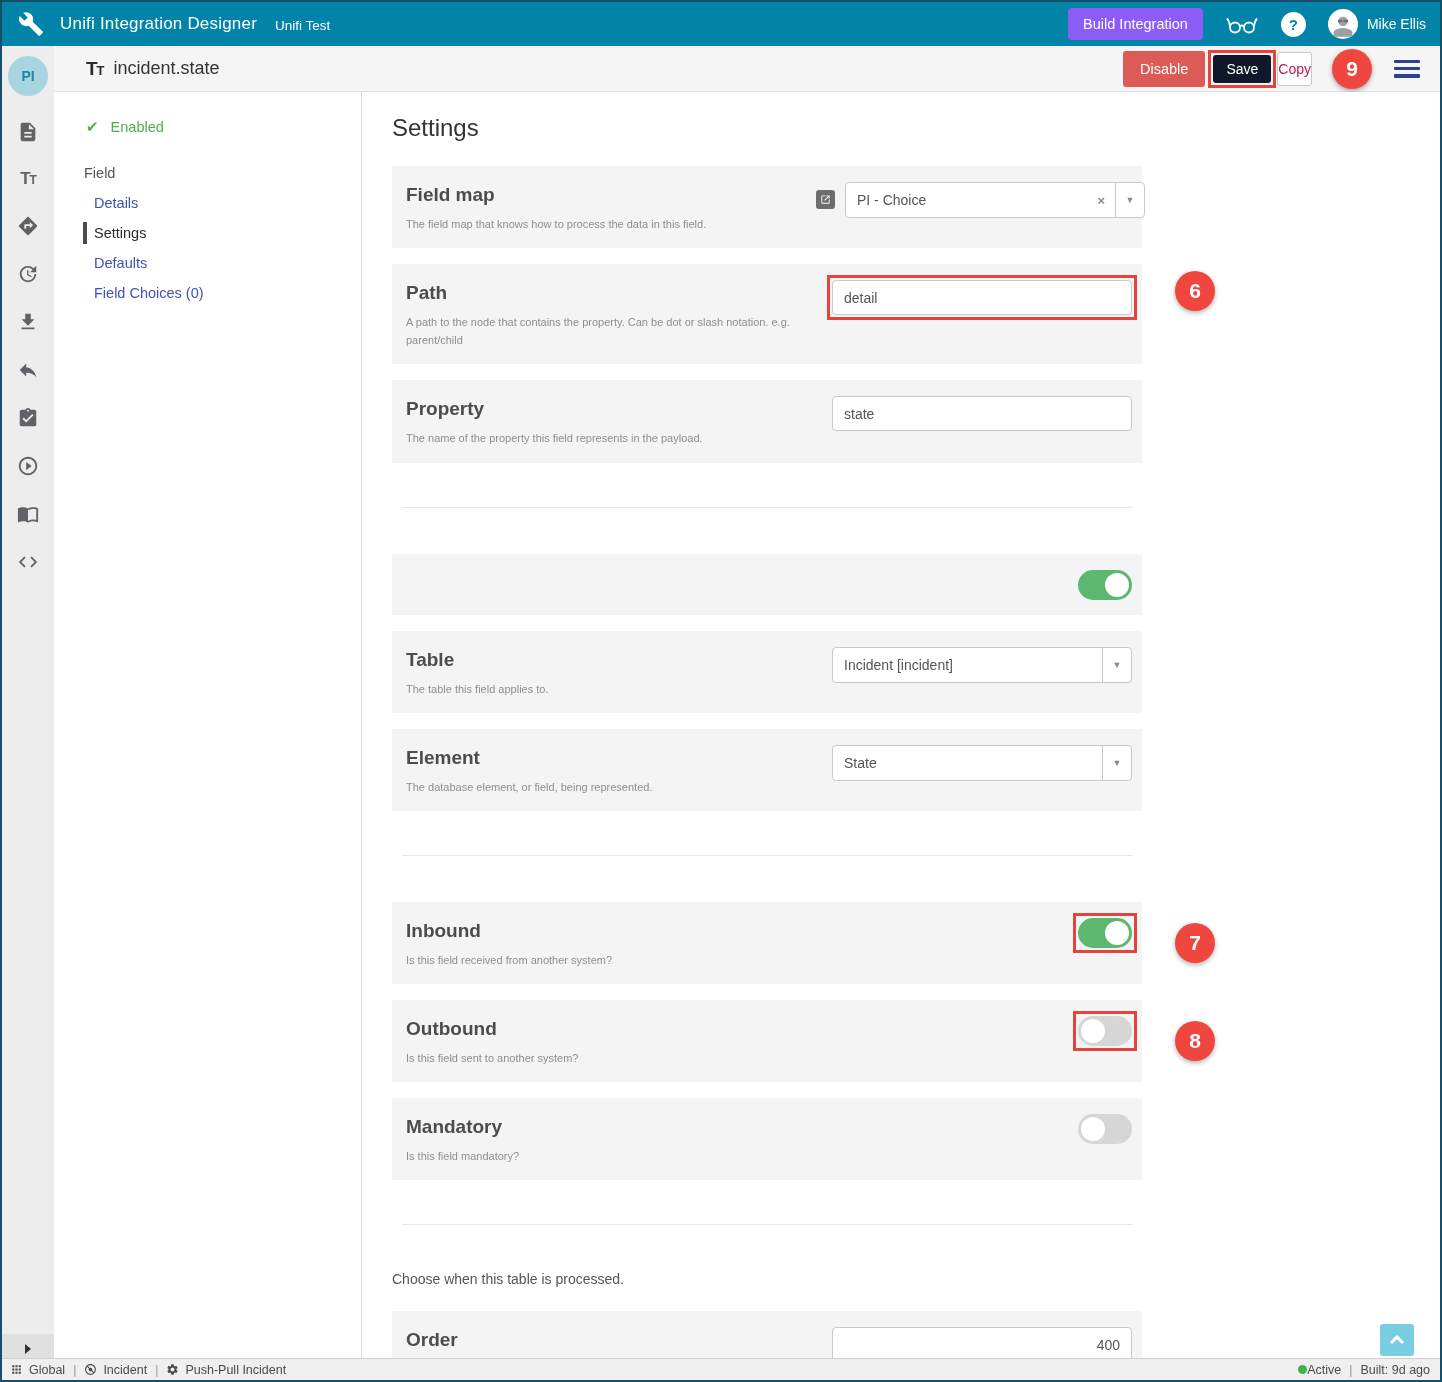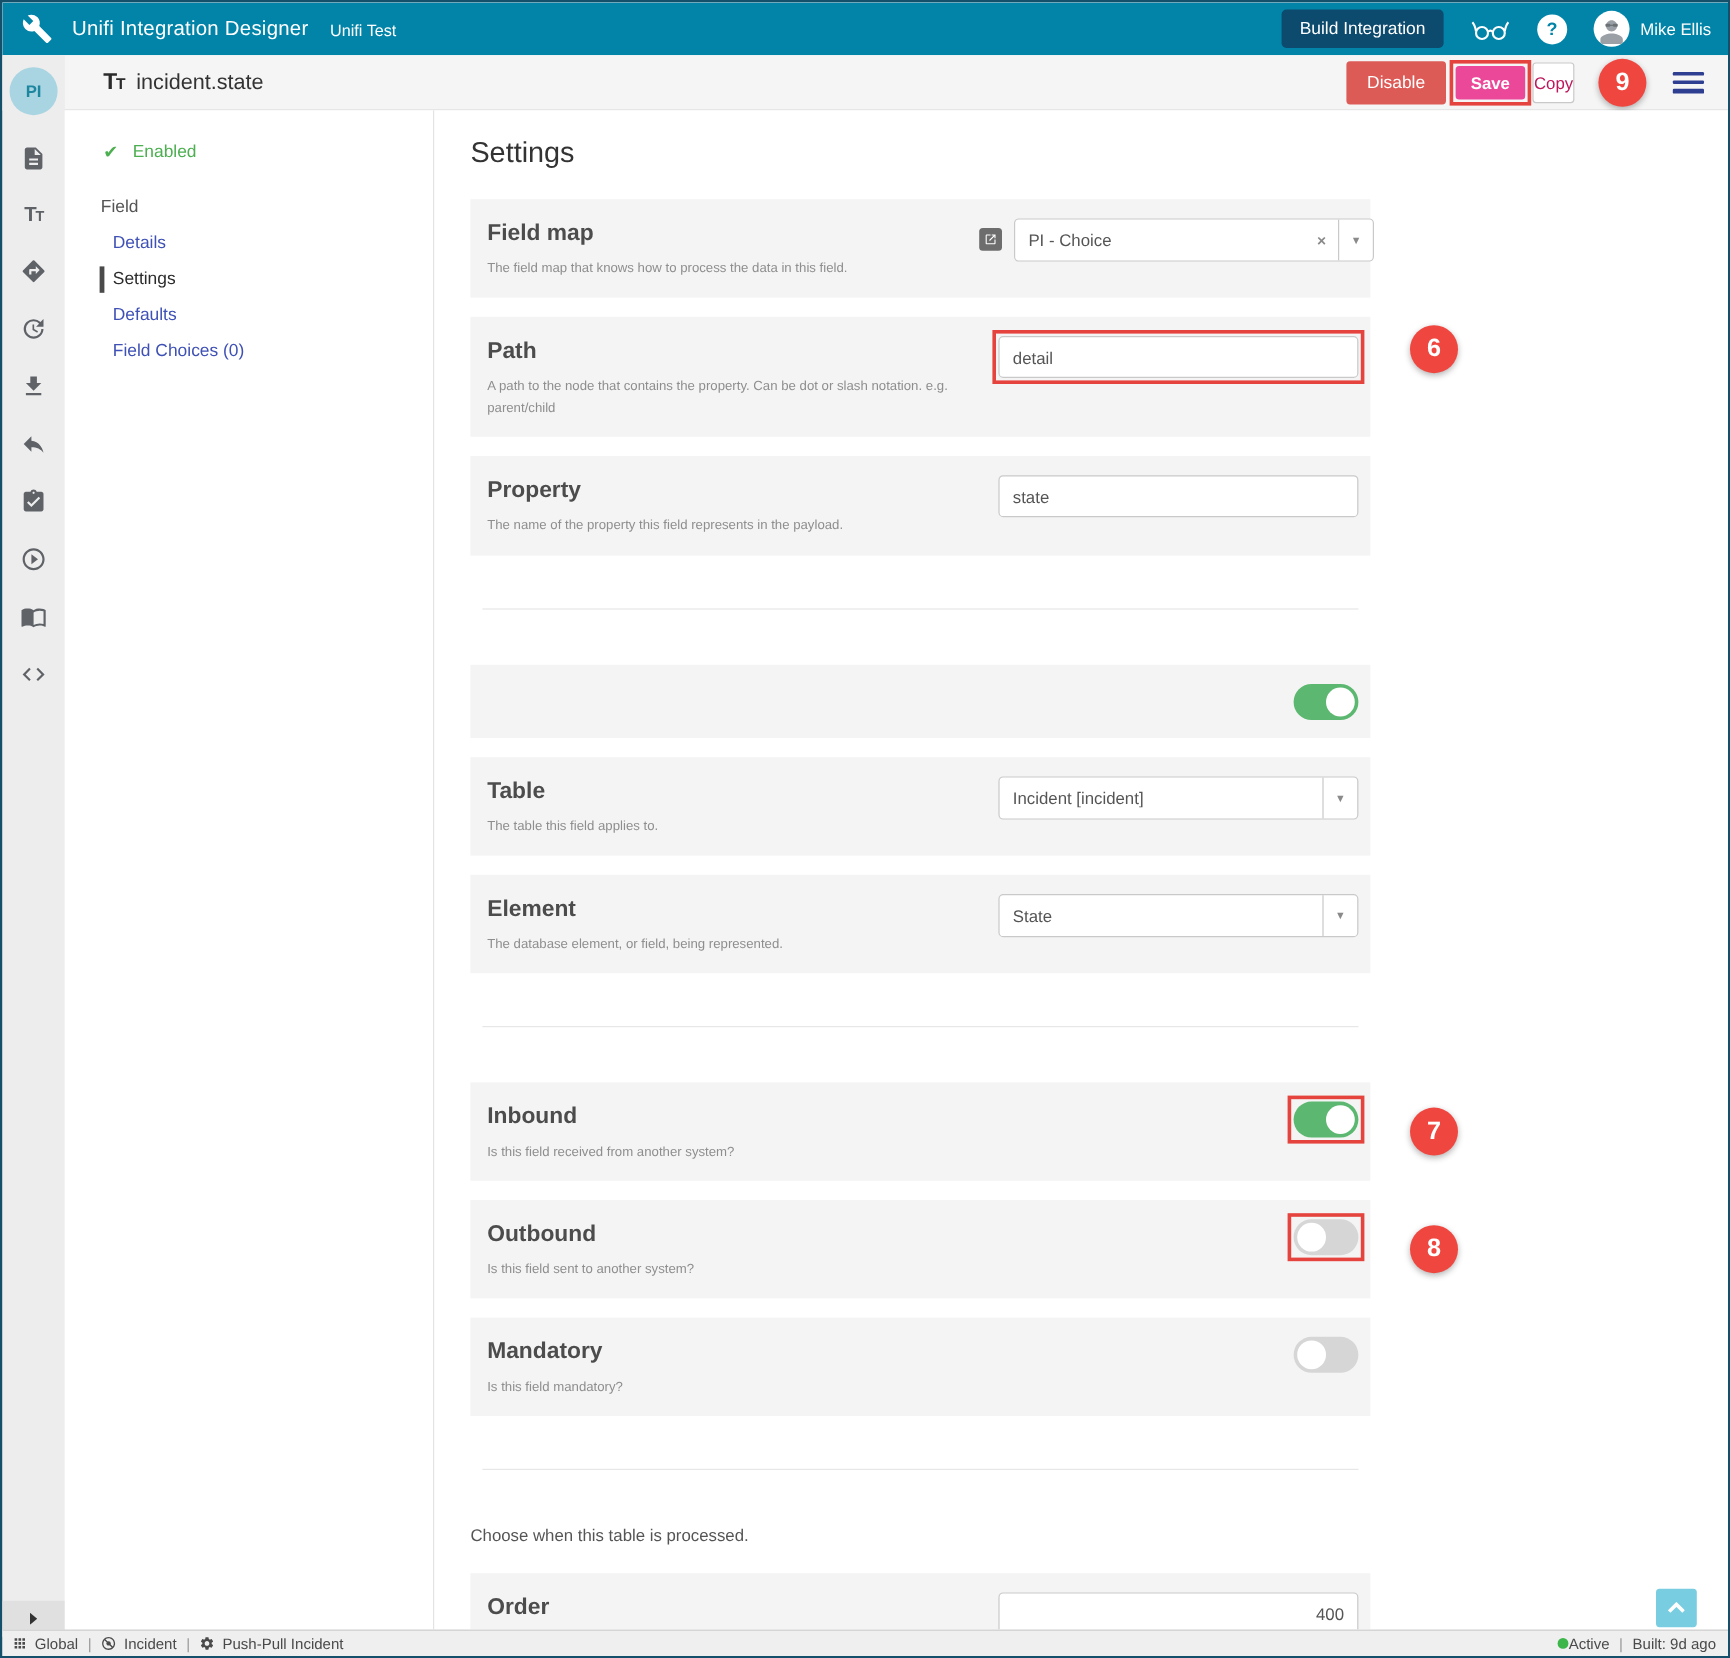--- a/index.html
+++ b/index.html
@@ -8,40 +8,40 @@
   .app { position:relative; width:1442px; height:1382px; background:#fff; overflow:hidden;
          border:2px solid #14506a; }
 
   
   .topbar { position:absolute; left:0; top:0; right:0; height:44px; background:#0284a8;
             display:flex; align-items:center; color:#fff; padding:0 14px 0 12px; }
   .topbar .logo { width:26px; height:26px; margin:0 16px 0 4px; flex:0 0 auto; }
   .app-title { font-size:17px; font-weight:normal; letter-spacing:.2px; }
   .workspace { font-size:13.5px; margin-left:18px; margin-top:2px; }
   .topbar-right { margin-left:auto; display:flex; align-items:center; gap:22px; }
-  .build-btn { background:#0c4a6e; color:#fff; border:none; border-radius:4px;
+  .build-btn { background:#8b5cf6; color:#fff; border:none; border-radius:4px;
                font-family:inherit; font-size:14.5px; padding:8px 15px; cursor:pointer; }
   .glasses { width:34px; height:24px; }
   .help-circle { width:25px; height:25px; border-radius:50%; background:#fff; color:#0284a8;
                  font-weight:bold; font-size:15px; display:flex; align-items:center; justify-content:center; }
   .user { display:flex; align-items:center; gap:9px; }
   .user-avatar { width:30px; height:30px; border-radius:50%; background:#fff; overflow:hidden;
                  display:flex; align-items:flex-end; justify-content:center; }
   .user-name { font-size:14px; }
 
   
   .titlebar { position:absolute; left:0; top:44px; right:0; height:46px; background:#f5f5f6;
               border-bottom:1px solid #e3e3e3; display:flex; align-items:center; padding:0 20px 0 84px; }
   .rec-icon { font-weight:bold; color:#2b2b2b; font-size:19px; letter-spacing:-1px; margin-right:10px; }
   .rec-icon .small-t { font-size:13px; }
   .rec-title { font-size:18px; color:#333; }
   .titlebar-right { margin-left:auto; display:flex; align-items:center; }
   .btn { font-family:inherit; cursor:pointer; border-radius:3px; }
   .disable-btn { background:#dd5b57; color:#fff; border:none; font-size:14.5px; padding:10px 17px; }
-  .save-btn { background:#ec4899; color:#fff; border:none; font-size:14px; padding:6px 13px;font-weight:bold; }
+  .save-btn { background:#0f172a; color:#fff; border:none; font-size:14px; padding:6px 13px; }
   .copy-btn { background:#fff; color:#be185d; border:1px solid #c9c9c9; font-size:14px; padding:8px 0; }
   .ann-wrap { position:relative; display:inline-flex; margin-left:8px; }
   .ann-rect { position:absolute; inset:-5px; border:3px solid #e5433d; pointer-events:none; z-index:5; }
   .copy-wrap { margin-left:6px; }
   .burger { width:26px; height:18px; margin-left:22px; display:flex; flex-direction:column;
             justify-content:space-between; cursor:pointer; }
   .burger span { display:block; height:3.2px; background:#2e3f92; border-radius:1px; }
 
   .step-circle { width:40px; height:40px; border-radius:50%; background:#ef4740; color:#fff;
                  font-size:21px; font-weight:bold; display:flex; align-items:center; justify-content:center;

